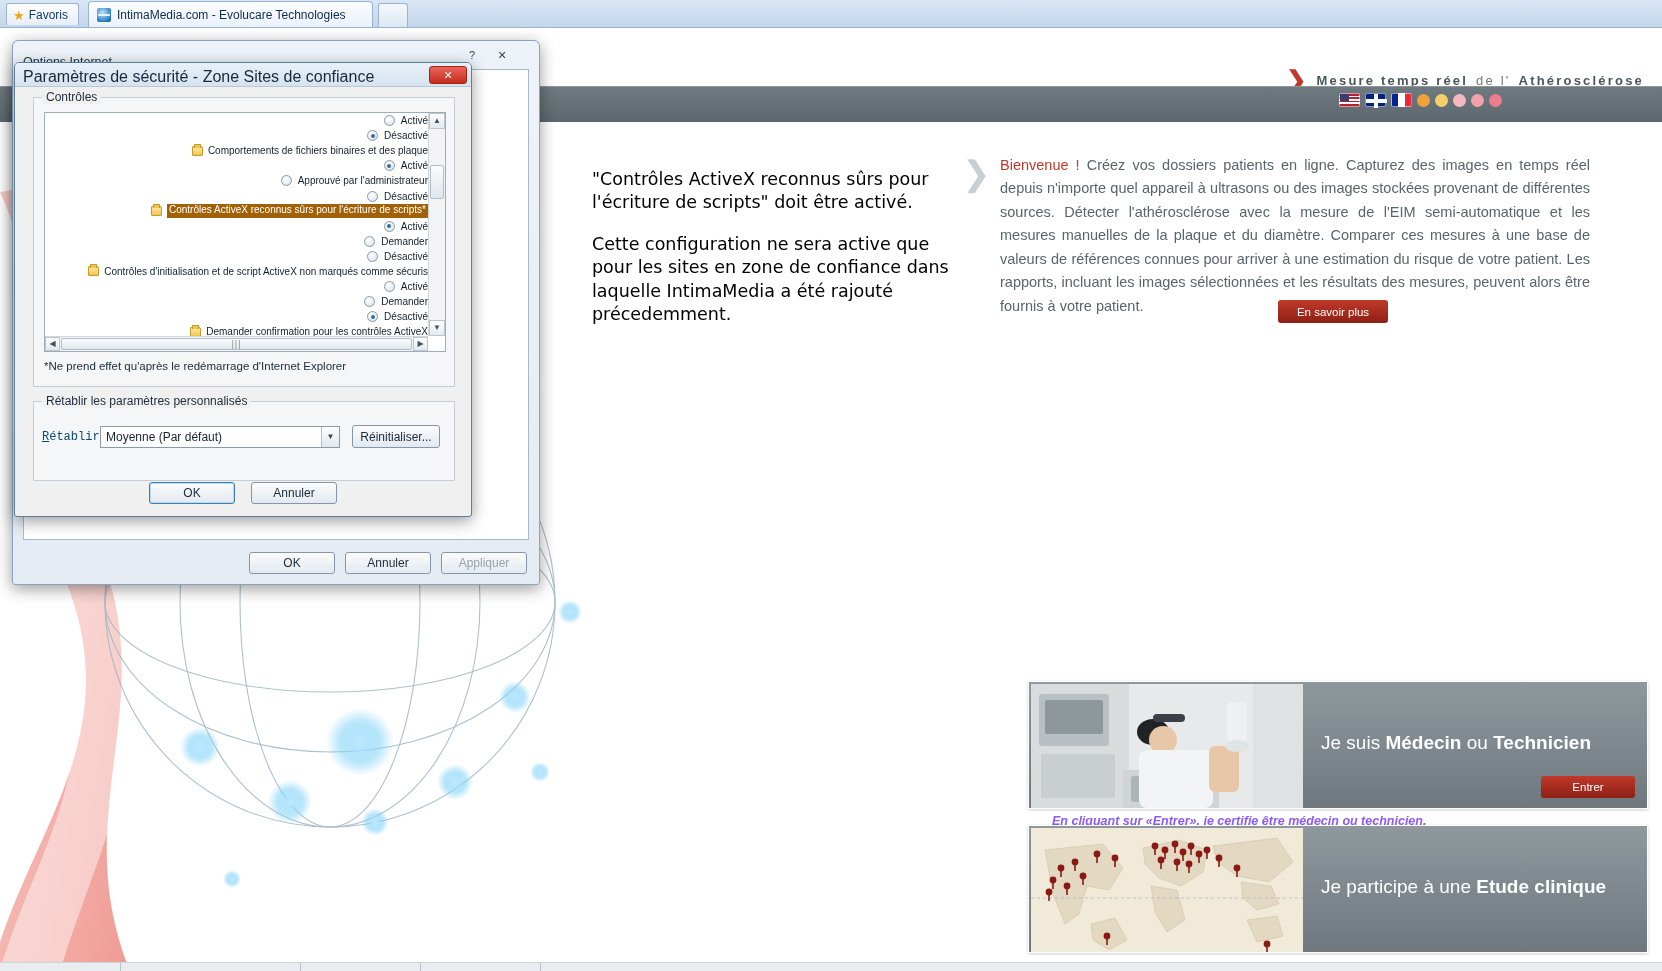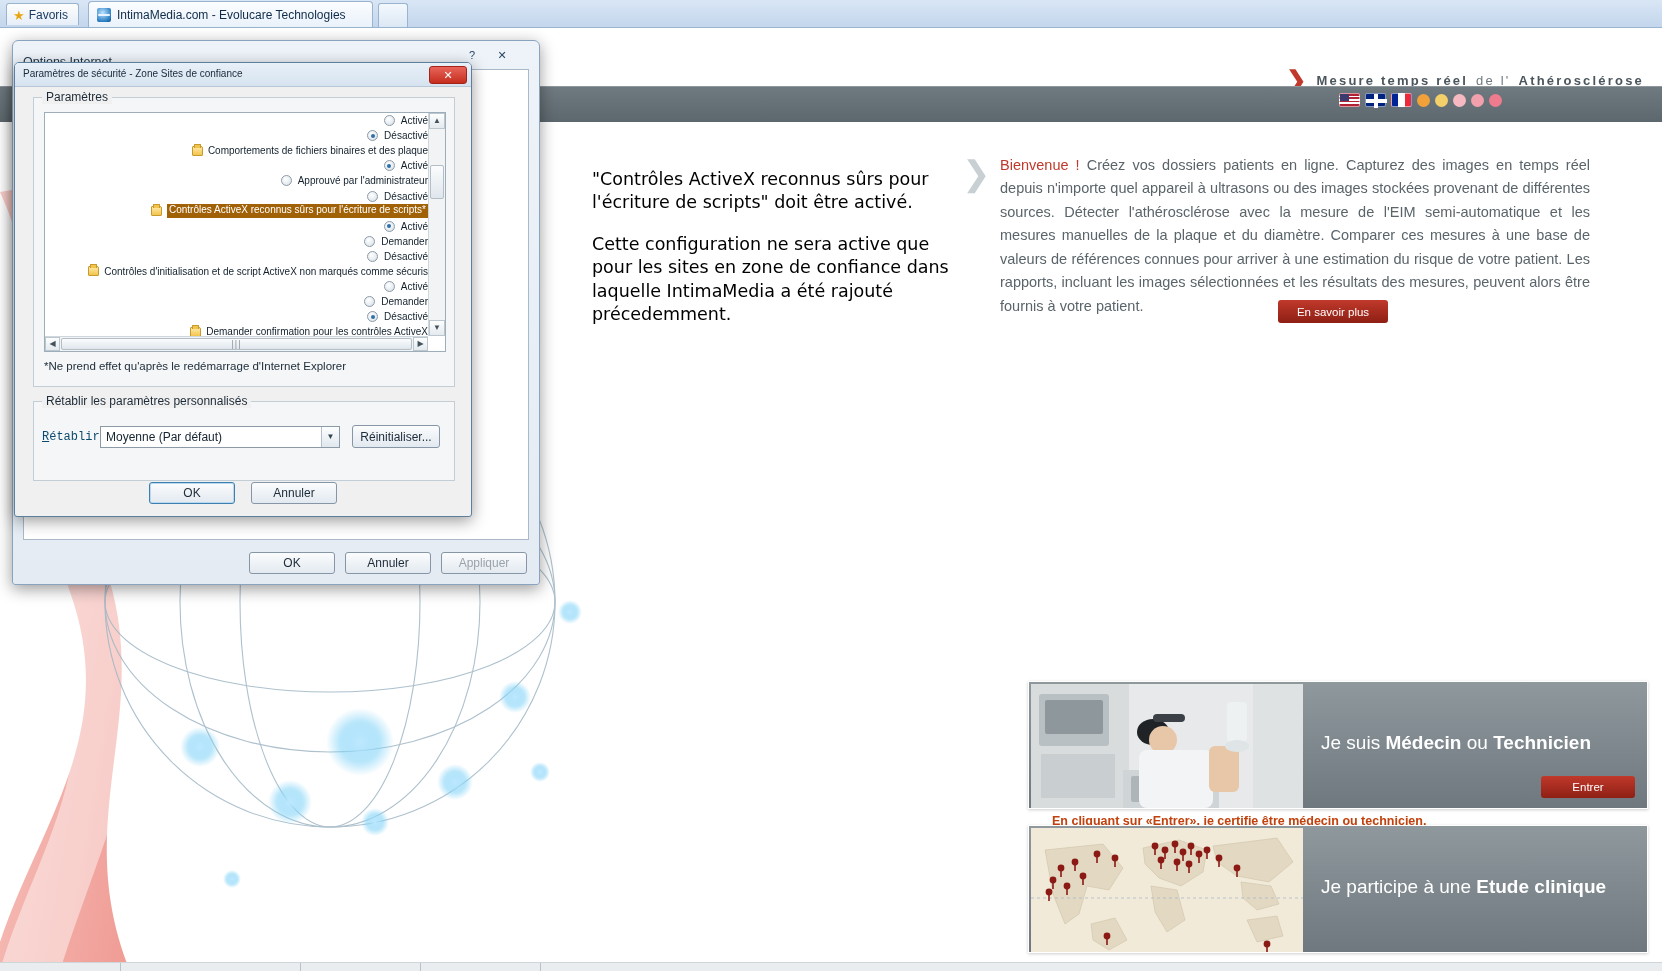--- a/index.html
+++ b/index.html
@@ -128,21 +128,21 @@
     position: absolute; left: 292px; top: 50px; font-size: 19px; color: #fff;
   }
   .card-text b { font-weight: bold; }
   .btn-enter {
     position: absolute; right: 12px; bottom: 10px; width: 94px; height: 22px;
     background: linear-gradient(#c0392b, #8e1f14); color: #fff;
     font-size: 11.5px; border: none; border-radius: 3px; cursor: pointer;
   }
   .certify {
     position: absolute; left: 1052px; top: 786px; width: 600px;
-    font-size: 12.5px; color: #c2410c; font-weight: bold;
+    font-size: 12.5px; color: #8b5cf6; font-style: italic; font-weight: bold;
   }
   .footer-links {
     position: absolute; left: 640px; top: 940px; font-size: 13px; color: #5b6569;
     display: flex; gap: 10px; align-items: center;
   }
   .footer-links a { color: #5b6569; text-decoration: none; }
   .footer-links .sep { color: #aab2b6; }
   .copyright {
     position: absolute; right: 16px; top: 941px; font-size: 12px; color: #6b7478;
   }
@@ -189,21 +189,21 @@
   
   .win-sec {
     left: 14px; top: 62px; width: 458px; height: 455px;
     background: #f0f0f0; border: 1px solid #5d7f9e; border-radius: 5px 5px 3px 3px;
   }
   .win-sec .titlebar {
     position: absolute; left: 0; top: 0; right: 0; height: 24px;
     background: linear-gradient(#e8f0f8, #d6e3ef);
     border-bottom: 1px solid #b7c8d8;
     border-radius: 4px 4px 0 0;
-    font-size: 10px; color: #17293a; padding: 5px 0 0 8px;
+    font-size: 16px; color: #17293a; padding: 5px 0 0 8px;
   }
   .closebtn {
     position: absolute; right: 4px; top: 3px; width: 38px; height: 18px;
     background: linear-gradient(#e9645a, #c52e1f);
     border: 1px solid #a32416; border-radius: 3px;
     color: #fff; font-size: 11px; line-height: 16px; text-align: center;
     cursor: pointer;
   }
   .group {
     position: absolute; left: 18px; top: 34px; width: 422px; height: 290px;
@@ -509,21 +509,21 @@
     </div>
   </div>
 
   <div class="win win-sec">
     <div class="titlebar">
       <span>Paramètres de sécurité - Zone Sites de confiance</span>
     </div>
     <div class="closebtn">✕</div>
 
     <div class="group">
-      <div class="legend">Paramètres</div>
+      <div class="legend">Contrôles</div>
 
       <div class="listbox">
         <div class="lb-inner">
           <div class="row">
               <span class="radio"></span>
               <span>Activé</span>
             </div>
           <div class="row">
               <span class="radio on"></span>
               <span>Désactivé</span>

